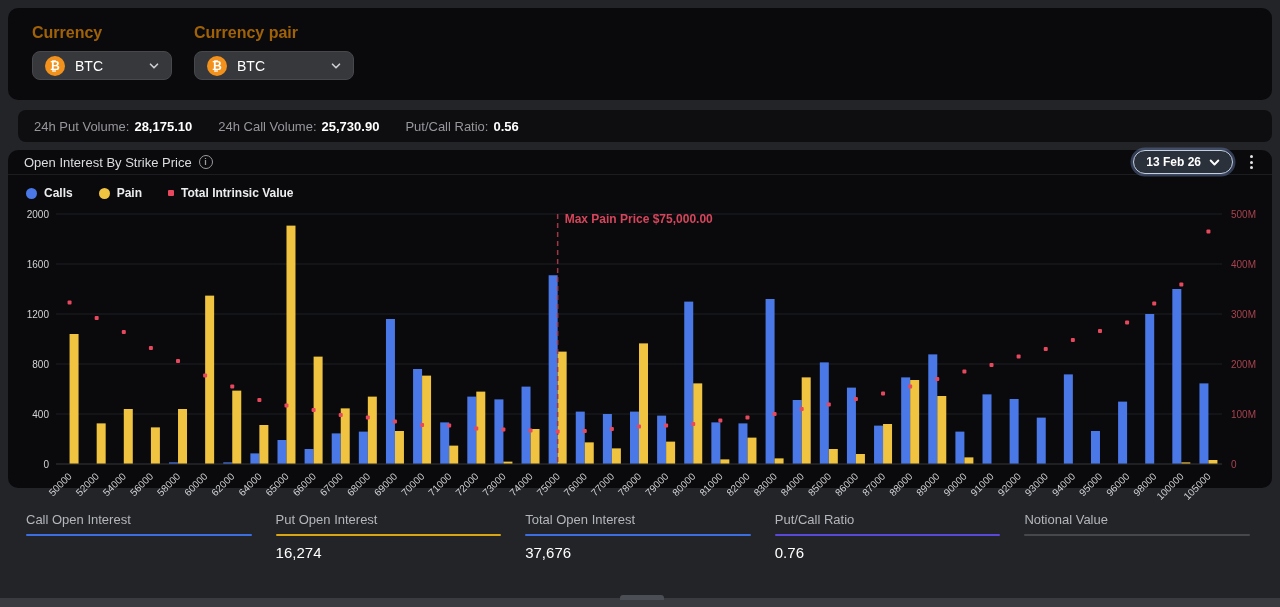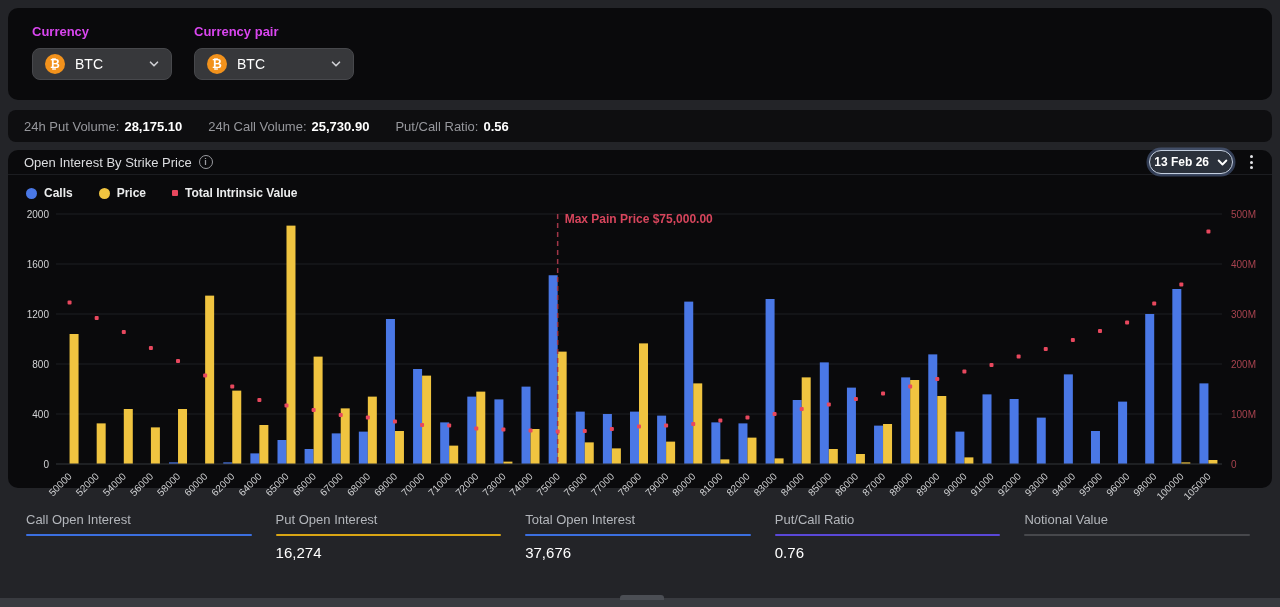--- a/index.html
+++ b/index.html
@@ -9,41 +9,42 @@
     font-family:"Liberation Sans", sans-serif;
     color:#f2f3f4;
     padding:8px 8px 0 8px;
     position:relative;
   }
   .panel { background:#0a0a0c; border-radius:10px; }
 
   
   .filters { padding:16px 24px 20px 24px; display:flex; gap:22px; height:92px; }
   .filter-group { display:flex; flex-direction:column; gap:9px; }
-  .filter-label { font-size:13px; font-weight:bold; color:#d946ef; }
+  .filter-label { font-size:16px; font-weight:bold; color:#a16207; }
   .dd-btn {
     display:flex; align-items:center; gap:10px;
     background:#37383b; border:1px solid #47484c; border-radius:8px;
     height:37px; padding:0 12px; cursor:pointer;
   }
   .dd-btn.w1 { width:140px; } .dd-btn.w2 { width:160px; }
   .coin {
     width:20px; height:20px; border-radius:50%; background:#f2921c;
     color:#fff; font-size:12px; font-weight:bold;
     display:flex; align-items:center; justify-content:center; flex:0 0 auto;
   }
   .dd-value { font-size:14px; font-weight:normal; color:#fff; flex:1; }
   .chev { width:10px; height:10px; flex:0 0 auto; }
   .chev svg { display:block; }
 
   
   .statsbar {
     margin-top:10px; height:32px; border-radius:8px; background:#0e0e10;
     display:flex; align-items:center; gap:26px; padding:0 16px;
     font-size:13px;
+    margin-left:10px;
   }
   .stat-item { display:flex; gap:5px; align-items:baseline; }
   .stat-label { color:#96979c; }
   .stat-value { color:#fff; font-weight:bold; }
 
   
   .chart-panel { margin-top:8px; height:338px; display:flex; flex-direction:column; }
   .chart-header {
     height:42px; display:flex; align-items:center; justify-content:space-between;
     padding:0 16px; border-bottom:1px solid #1c1d21;
@@ -53,21 +54,21 @@
   .info-icon {
     width:14px; height:14px; border:1px solid #9a9ba0; border-radius:50%;
     color:#9a9ba0; font-size:9px; display:flex; align-items:center; justify-content:center;
     font-weight:bold; cursor:pointer;
   }
   .header-right { display:flex; align-items:center; gap:14px; }
   .date-pill {
     display:flex; align-items:center; gap:8px;
     background:#2b313b; border:1.5px solid #c3cede; border-radius:15px;
     box-shadow:0 0 0 2.5px rgba(115,145,205,.38);
-    padding:4px 4px; cursor:pointer;
+    padding:4px 12px; cursor:pointer;
   }
   .date-pill span { font-size:12px; font-weight:bold; color:#fff; }
   .kebab { display:flex; flex-direction:column; gap:2.5px; cursor:pointer; padding:3px; }
   .kebab i { width:3px; height:3px; border-radius:50%; background:#e4e5e8; display:block; }
 
   .legend-row { display:flex; align-items:center; gap:26px; padding:11px 18px 6px 18px; }
   .legend-item { display:flex; align-items:center; gap:7px; cursor:pointer; }
   .legend-dot { width:11px; height:11px; border-radius:50%; }
   .legend-dot.sq { width:6px; height:6px; border-radius:1px; }
   .legend-label { font-size:12px; font-weight:bold; color:#ecedee; }
@@ -158,21 +159,21 @@
     </div>
   </div>
 
   <div class="legend-row">
     <div class="legend-item">
       <span class="legend-dot" style="background-color: rgb(74, 120, 230);"></span>
       <span class="legend-label">Calls</span>
     </div>
     <div class="legend-item">
       <span class="legend-dot" style="background-color: rgb(240, 196, 64);"></span>
-      <span class="legend-label">Price</span>
+      <span class="legend-label">Pain</span>
     </div>
     <div class="legend-item">
       <span class="legend-dot sq" style="background-color: rgb(232, 72, 94);"></span>
       <span class="legend-label">Total Intrinsic Value</span>
     </div>
   </div>
 
   <div class="chart-area">
     <svg id="oi-chart" width="1248" height="302" viewBox="0 0 1248 302" style="font-family:&quot;Liberation Sans&quot;, sans-serif;">
         <line x1="40" y1="258" x2="1206" y2="258" stroke="#1d1f23" stroke-width="1"></line>

